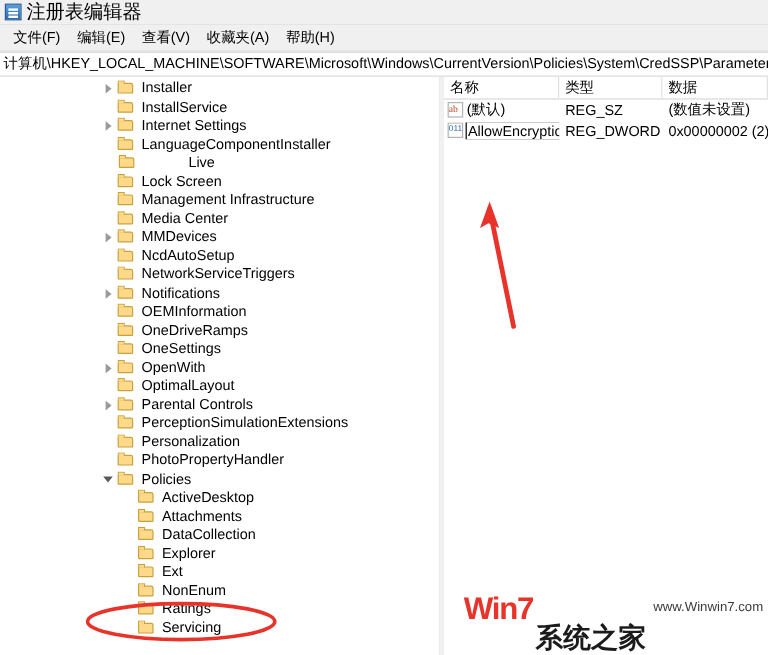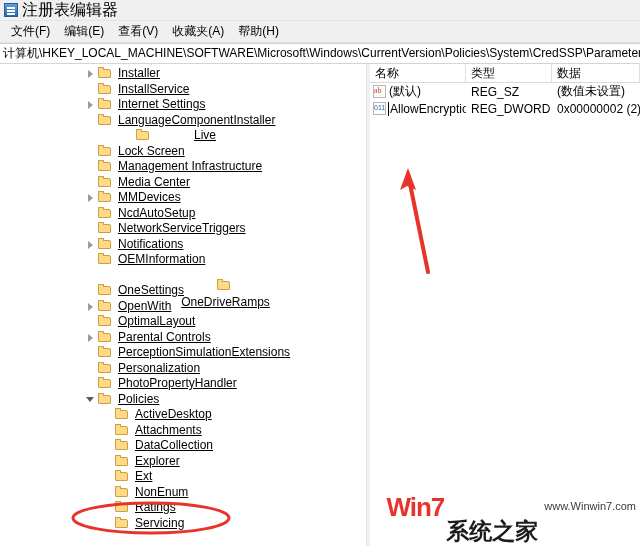--- a/index.html
+++ b/index.html
@@ -174,21 +174,20 @@
     background: #ffd98a;
     border: 1px solid #c9a23c;
     border-bottom: none;
     border-radius: 1px 1px 0 0;
     box-sizing: border-box;
   }
   .tree-label {
     font-size: 12px;
     color: #000;
     padding: 0 2px;
-    text-decoration: underline;
   }
   
   .list-header {
     height: 18px;
     display: flex;
     background: #ffffff;
     border-bottom: 1px solid #d9d9d9;
     font-size: 12px;
   }
   .col-head {
@@ -350,21 +349,21 @@
           <div class="tree-row" style="padding-left: 85px;">
             <span class="twisty closed"></span>
             <span class="folder-icon"></span>
             <span class="tree-label">Internet Settings</span>
           </div>
           <div class="tree-row" style="padding-left: 85px;">
             <span class="twisty"></span>
             <span class="folder-icon"></span>
             <span class="tree-label">LanguageComponentInstaller</span>
           </div>
-          <div class="tree-row" style="padding-left: 85px; gap: 38px;">
+          <div class="tree-row" style="padding-left: 48px; gap: 38px;">
             <span class="twisty"></span>
             <span class="folder-icon"></span>
             <span class="tree-label">Live</span>
           </div>
           <div class="tree-row" style="padding-left: 85px;">
             <span class="twisty"></span>
             <span class="folder-icon"></span>
             <span class="tree-label">Lock Screen</span>
           </div>
           <div class="tree-row" style="padding-left: 85px;">
@@ -395,21 +394,21 @@
           <div class="tree-row" style="padding-left: 85px;">
             <span class="twisty closed"></span>
             <span class="folder-icon"></span>
             <span class="tree-label">Notifications</span>
           </div>
           <div class="tree-row" style="padding-left: 85px;">
             <span class="twisty"></span>
             <span class="folder-icon"></span>
             <span class="tree-label">OEMInformation</span>
           </div>
-          <div class="tree-row" style="padding-left: 85px; flex-direction: column;">
+          <div class="tree-row" style="padding-left: 85px;">
             <span class="twisty"></span>
             <span class="folder-icon"></span>
             <span class="tree-label">OneDriveRamps</span>
           </div>
           <div class="tree-row" style="padding-left: 85px;">
             <span class="twisty"></span>
             <span class="folder-icon"></span>
             <span class="tree-label">OneSettings</span>
           </div>
           <div class="tree-row" style="padding-left: 85px;">

